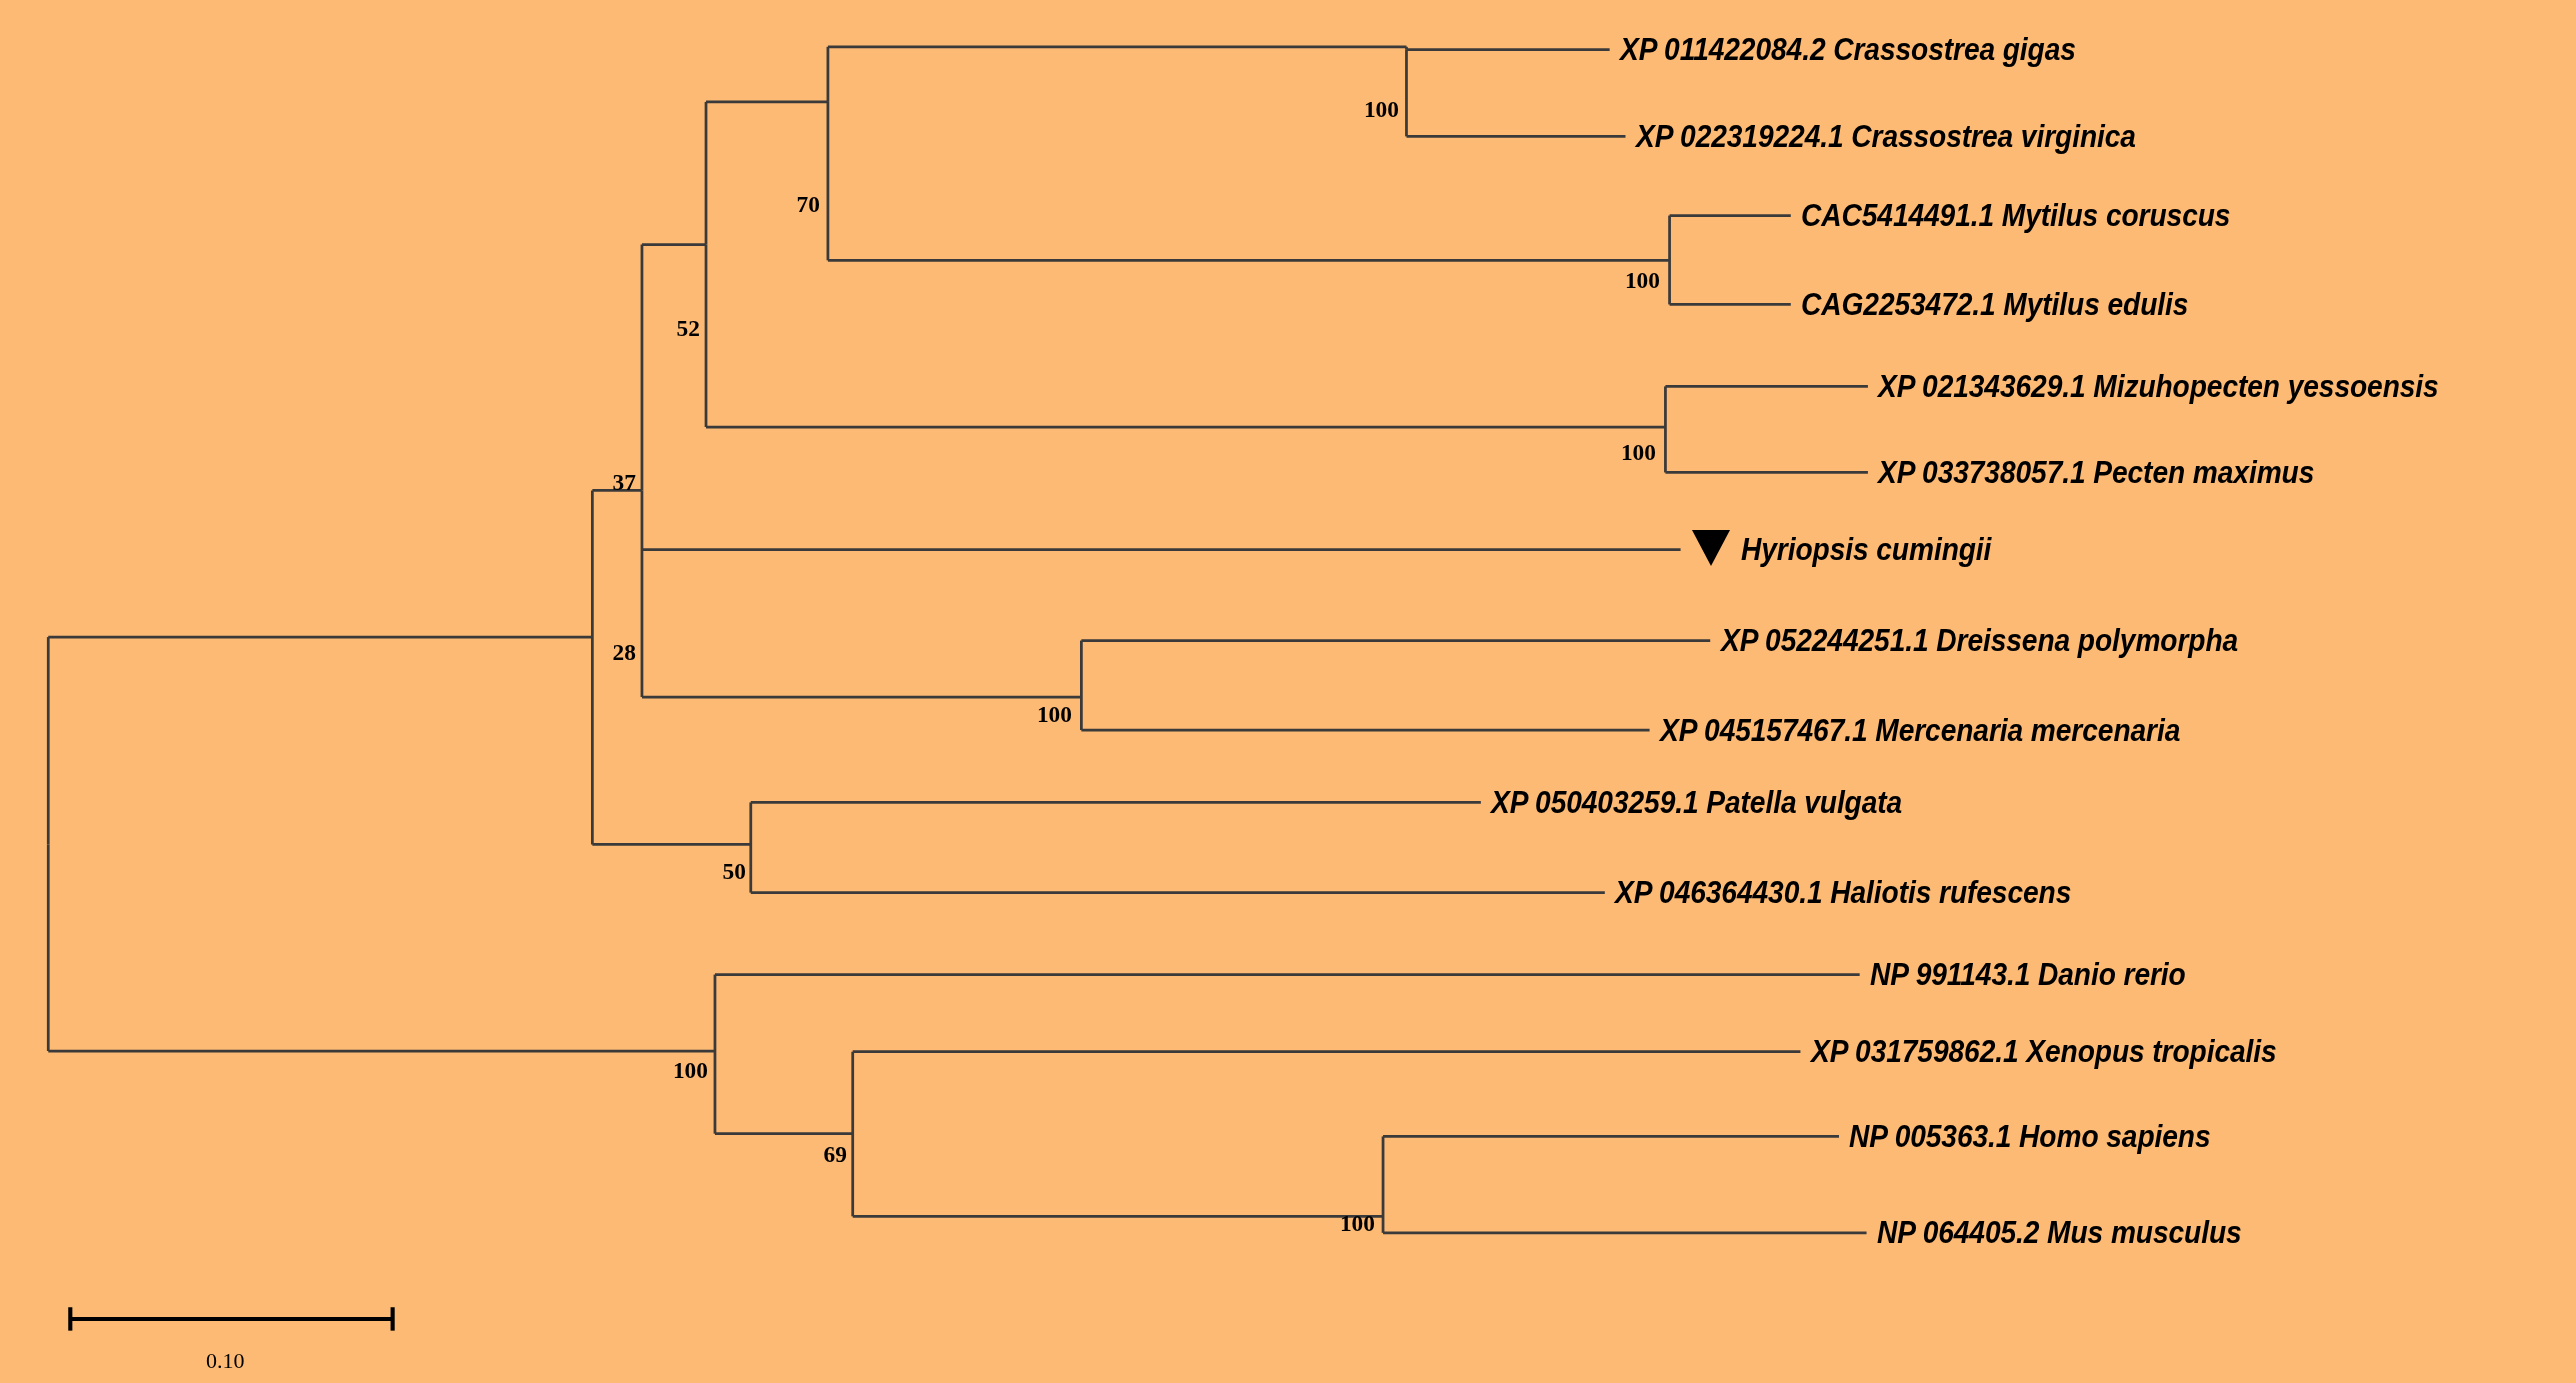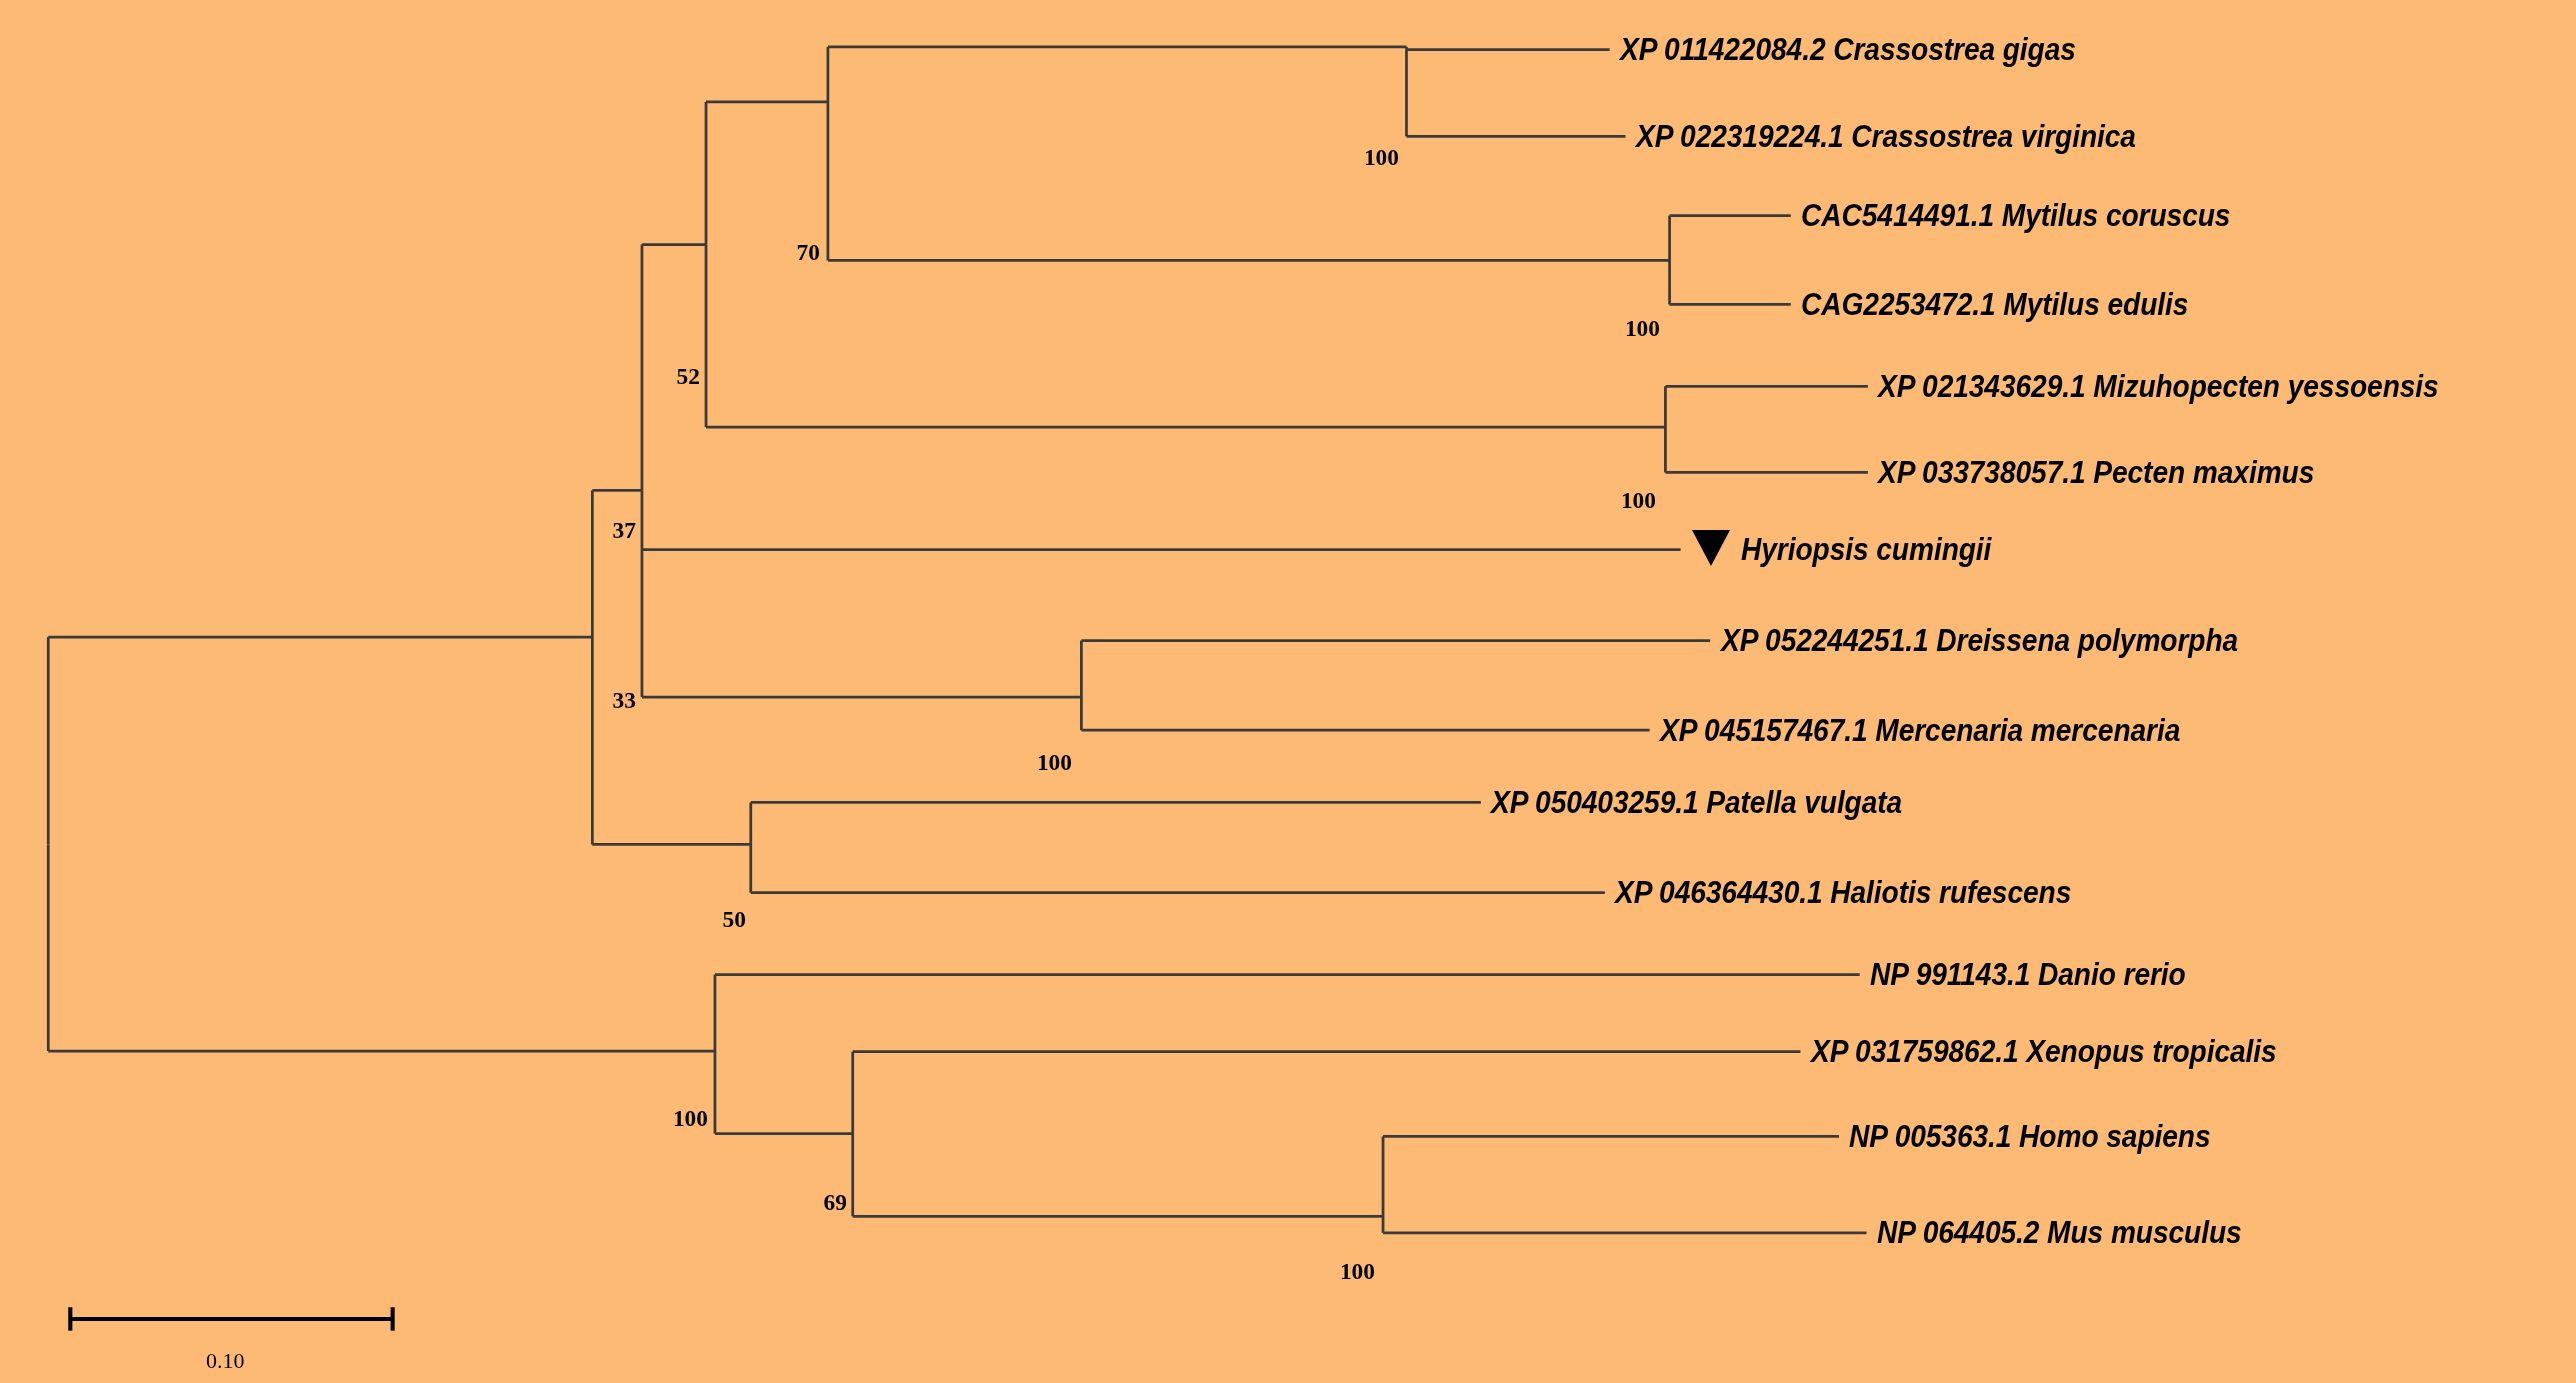--- a/index.html
+++ b/index.html
@@ -43,21 +43,20 @@
   
   .bootstrap-value {
     position: absolute;
     font-family: "Liberation Serif", "DejaVu Serif", serif;
     font-weight: bold;
     font-size: 23.4px;
     color: #000000;
     white-space: nowrap;
     line-height: 1;
     text-align: right;
-    margin-top: 48px;
   }
   .scale-label {
     position: absolute;
     font-family: "Liberation Serif", "DejaVu Serif", serif;
     font-weight: normal;
     font-size: 22px;
     color: #000000;
     white-space: nowrap;
     line-height: 1;
   }
@@ -197,21 +196,21 @@
   <div class="bootstrap-value" style="left:1599px; top:269px; width:61px;">100</div>
 
   <div class="bootstrap-value" style="left:766px; top:193px; width:54px;">70</div>
 
   <div class="bootstrap-value" style="left:1595px; top:441px; width:61px;">100</div>
 
   <div class="bootstrap-value" style="left:646px; top:317px; width:54px;">52</div>
 
   <div class="bootstrap-value" style="left:1011px; top:703px; width:61px;">100</div>
 
-  <div class="bootstrap-value" style="left:582px; top:641px; width:54px;">33</div>
+  <div class="bootstrap-value" style="left:582px; top:641px; width:54px;">28</div>
 
   <div class="bootstrap-value" style="left:582px; top:471px; width:54px;">37</div>
 
   <div class="bootstrap-value" style="left:692px; top:860px; width:54px;">50</div>
 
   <div class="bootstrap-value" style="left:647px; top:1059px; width:61px;">100</div>
 
   <div class="bootstrap-value" style="left:793px; top:1143px; width:54px;">69</div>
 
   <div class="bootstrap-value" style="left:1314px; top:1212px; width:61px;">100</div>

